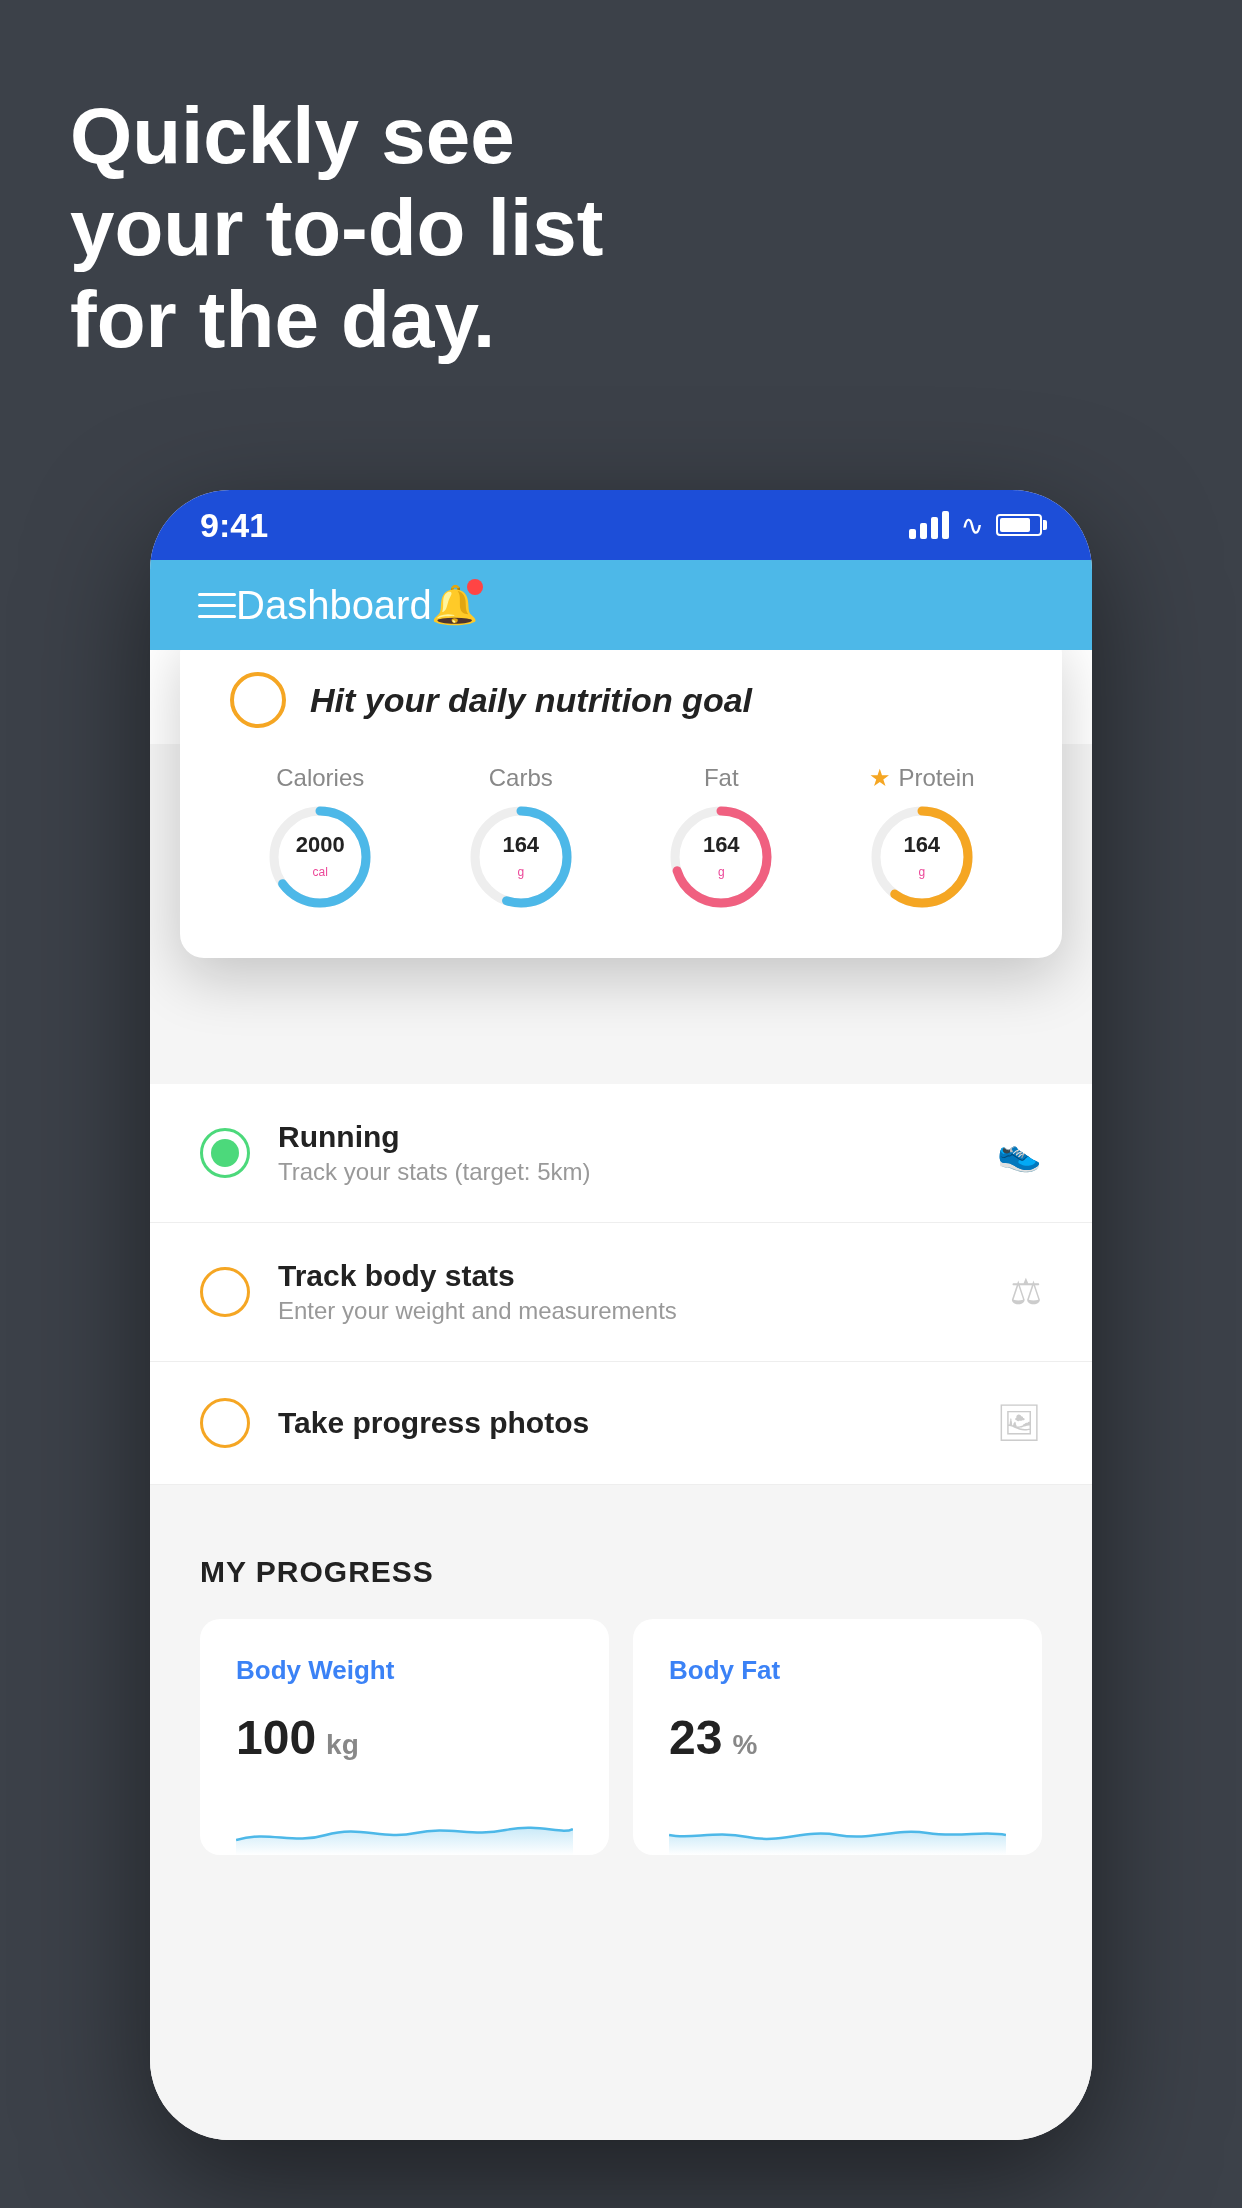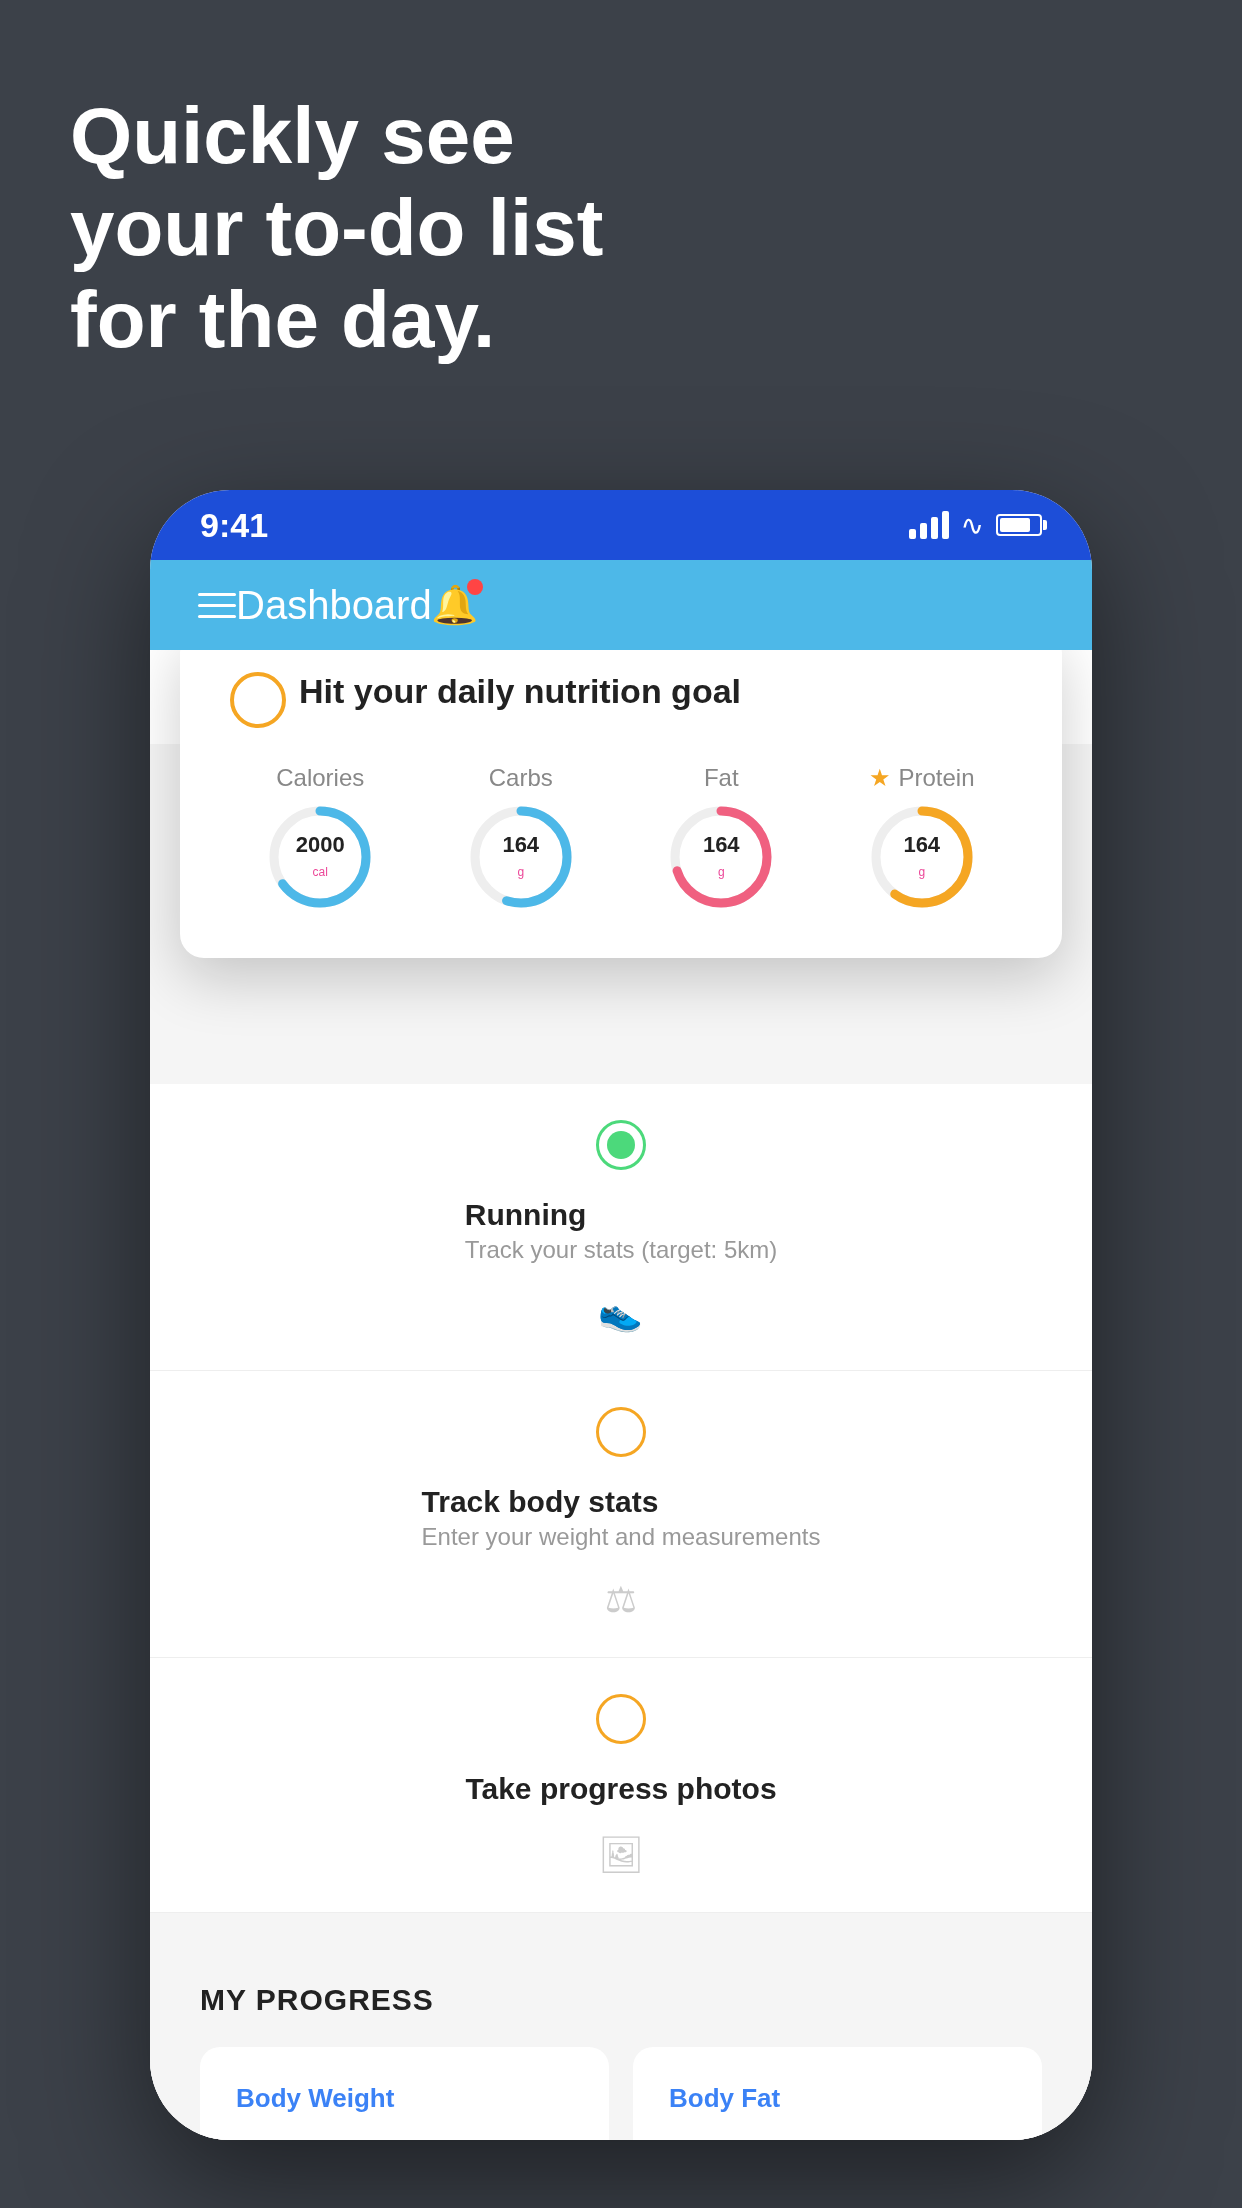--- a/index.html
+++ b/index.html
@@ -176,23 +176,24 @@
       right: 30px;
       background: #ffffff;
       border-radius: 24px;
       padding: 42px 50px 46px;
       box-shadow: 0 20px 60px rgba(0,0,0,0.2);
       z-index: 10;
     }
 
     .nutrition-card-header {
       display: flex;
-      align-items: flex-start;
-      gap: 13px;
+      align-items: center;
+      gap: 24px;
       margin-bottom: 36px;
+      font-style: italic;
     }
 
     .circle-check {
       width: 56px;
       height: 56px;
       border-radius: 50%;
       border: 4px solid #f5a623;
       flex-shrink: 0;
     }
 
@@ -266,21 +267,20 @@
       margin-top: 340px;
     }
 
     .todo-item {
       display: flex;
       align-items: center;
       padding: 36px 50px;
       border-bottom: 1px solid #eee;
       gap: 28px;
       background: #fff;
-      flex-direction: column;
     }
 
     .todo-circle {
       width: 50px;
       height: 50px;
       border-radius: 50%;
       border: 3px solid #ccc;
       flex-shrink: 0;
     }
 

